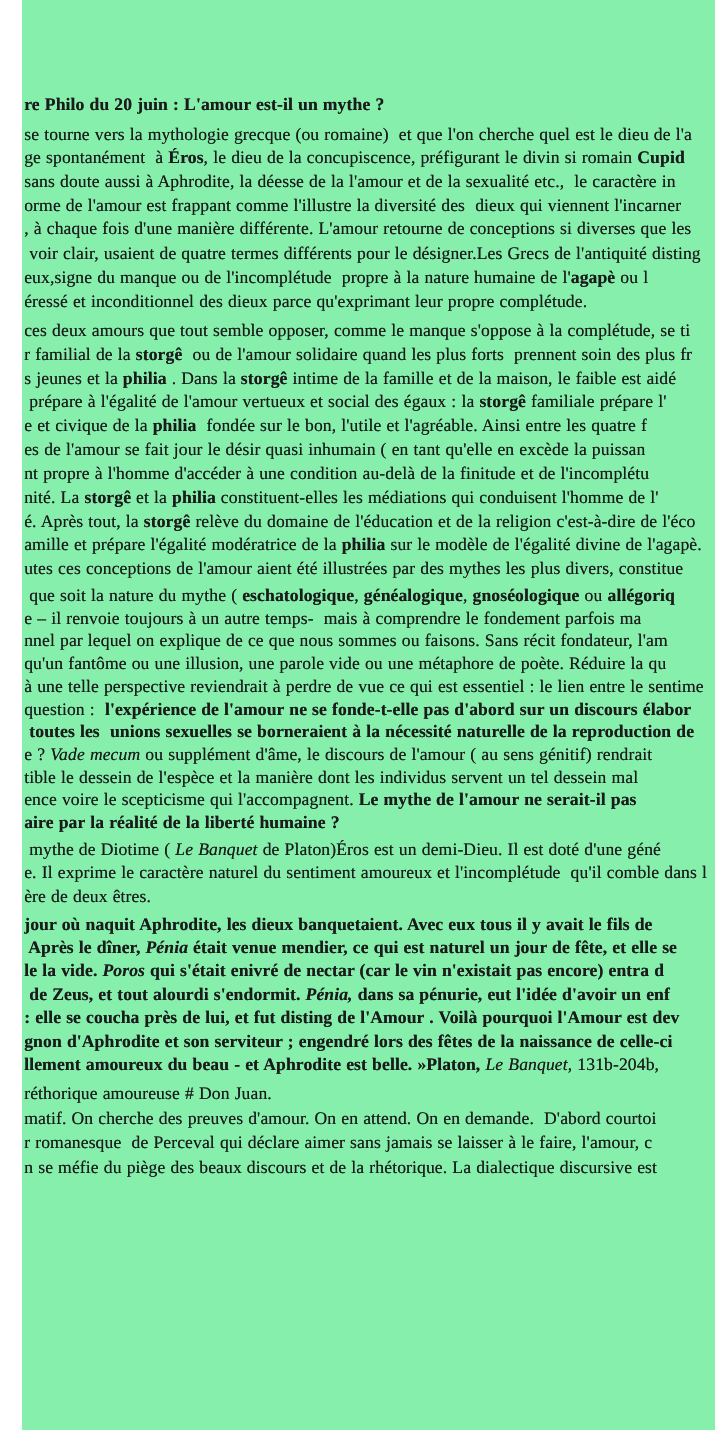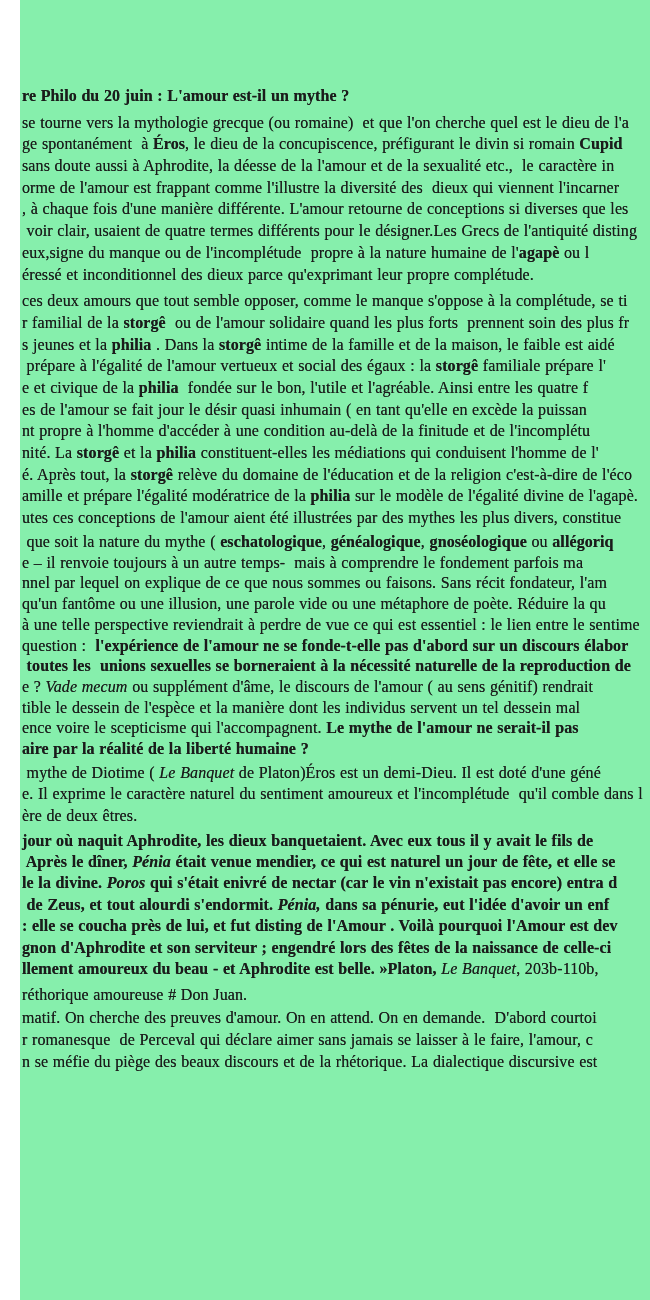--- a/index.html
+++ b/index.html
@@ -107,25 +107,25 @@
       <div class="line"><span class="b">aire par la réalité de la liberté humaine ?</span></div>
     </div>
     <div class="block para">
       <div class="line"><span> mythe de Diotime ( </span><span class="i">Le Banquet</span><span> de Platon)Éros est un demi-Dieu. Il est doté d'une géné</span></div>
       <div class="line"><span>e. Il exprime le caractère naturel du sentiment amoureux et l'incomplétude  qu'il comble dans l</span></div>
       <div class="line"><span>ère de deux êtres.</span></div>
     </div>
     <div class="block quote">
       <div class="line"><span>jour où naquit Aphrodite, les dieux banquetaient. Avec eux tous il y avait le fils de </span></div>
       <div class="line"><span> Après le dîner, </span><span class="bi">Pénia</span><span> était venue mendier, ce qui est naturel un jour de fête, et elle se</span></div>
-      <div class="line"><span>le la divine. </span><span class="bi">Poros</span><span> qui s'était enivré de nectar (car le vin n'existait pas encore) entra d</span></div>
+      <div class="line"><span>le la vide. </span><span class="bi">Poros</span><span> qui s'était enivré de nectar (car le vin n'existait pas encore) entra d</span></div>
       <div class="line"><span> de Zeus, et tout alourdi s'endormit. </span><span class="bi">Pénia,</span><span> dans sa pénurie, eut l'idée d'avoir un enf</span></div>
       <div class="line"><span>: elle se coucha près de lui, et fut disting de l'Amour . Voilà pourquoi l'Amour est dev</span></div>
       <div class="line"><span>gnon d'Aphrodite et son serviteur ; engendré lors des fêtes de la naissance de celle-ci</span></div>
-      <div class="line"><span>llement amoureux du beau - et Aphrodite est belle. »Platon, </span><span class="ir">Le Banquet</span><span class="r">, 203b-110b,</span></div>
+      <div class="line"><span>llement amoureux du beau - et Aphrodite est belle. »Platon, </span><span class="ir">Le Banquet</span><span class="r">, 131b-204b,</span></div>
     </div>
     <div class="block note">
       <div class="line"><span>réthorique amoureuse # Don Juan.</span></div>
     </div>
     <div class="block para">
       <div class="line"><span>matif. On cherche des preuves d'amour. On en attend. On en demande.  D'abord courtoi</span></div>
       <div class="line"><span>r romanesque  de Perceval qui déclare aimer sans jamais se laisser à le faire, l'amour, c</span></div>
       <div class="line"><span>n se méfie du piège des beaux discours et de la rhétorique. La dialectique discursive est </span></div>
     </div>
   </div>

